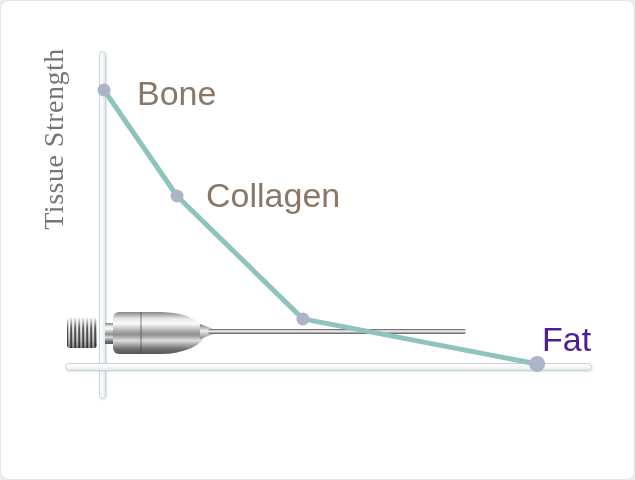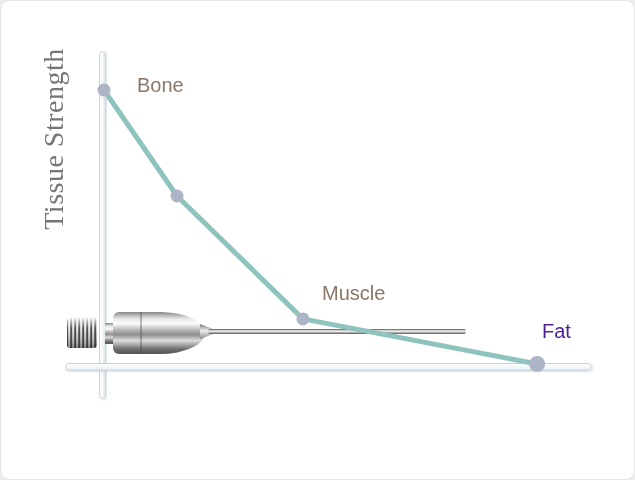--- a/index.html
+++ b/index.html
@@ -53,21 +53,21 @@
   }
   .x-axis-label {
     left: 160px; top: 401px; width: 330px;
     text-align: center;
   }
 
   
   .point-label {
     position: absolute;
     font-family: "Liberation Sans", sans-serif;
-    font-size: 20px;
+    font-size: 34px;
     z-index: 4;
     white-space: nowrap;
   }
   .pl-0 { left: 136px; top: 73px;  }
   .pl-1 { left: 205px; top: 175px; }
   .pl-2 { left: 321px; top: 281px; }
   .pl-3 { left: 541px; top: 319px; }
 
   
   .curve-svg { position: absolute; left: 0; top: 0; z-index: 3; pointer-events: none; }
@@ -121,16 +121,16 @@
 
   <svg class="curve-svg" width="635" height="480" viewBox="0 0 635 480">
       <polyline points="103.0,89.0 176.0,195.0 301.9,317.9 536.1,363.0" fill="none" stroke="#8ec4bd" stroke-width="5" stroke-linecap="round" stroke-linejoin="round"></polyline>
       <circle cx="103.0" cy="89.0" r="6.5" fill="#aeb4c7"></circle>
       <circle cx="176.0" cy="195.0" r="6.5" fill="#aeb4c7"></circle>
       <circle cx="301.9" cy="317.9" r="6.5" fill="#aeb4c7"></circle>
       <circle cx="536.1" cy="363.0" r="8" fill="#aeb4c7"></circle>
     </svg>
 
   <div class="point-label pl-0" style="color: rgb(138, 119, 104);">Bone</div>
-  <div class="point-label pl-2" style="color: rgb(138, 119, 104);">Muscle</div>
+  <div class="point-label pl-1" style="color: rgb(138, 119, 104);">Collagen</div>
   <div class="point-label pl-3" style="color: #4c1d95;">Fat</div>
 
 </div>
 
 </body></html>

